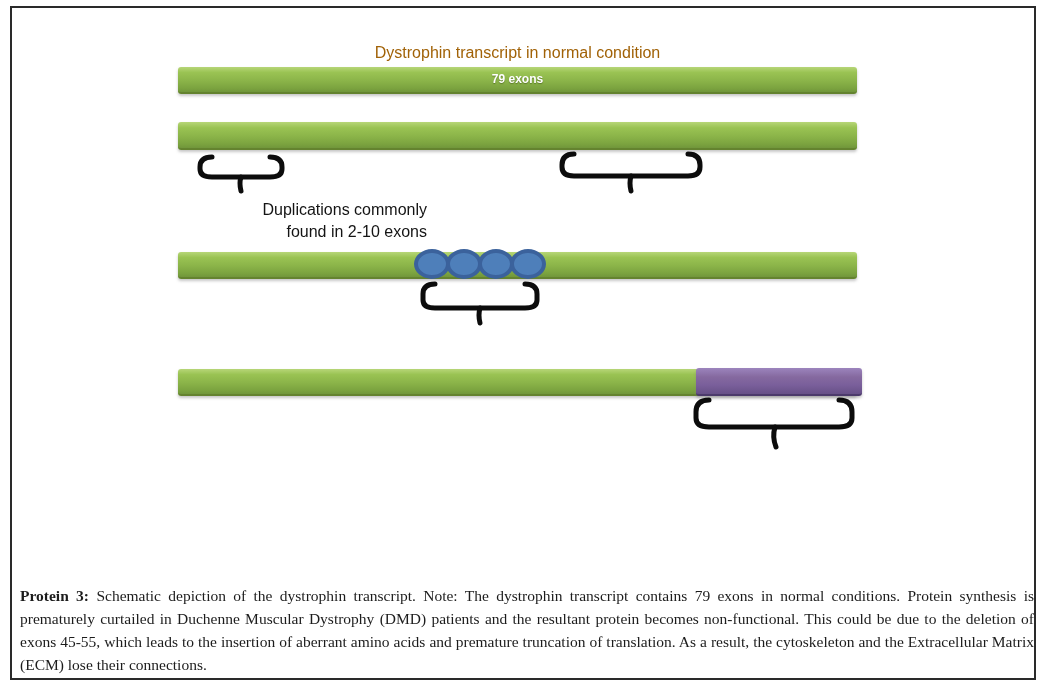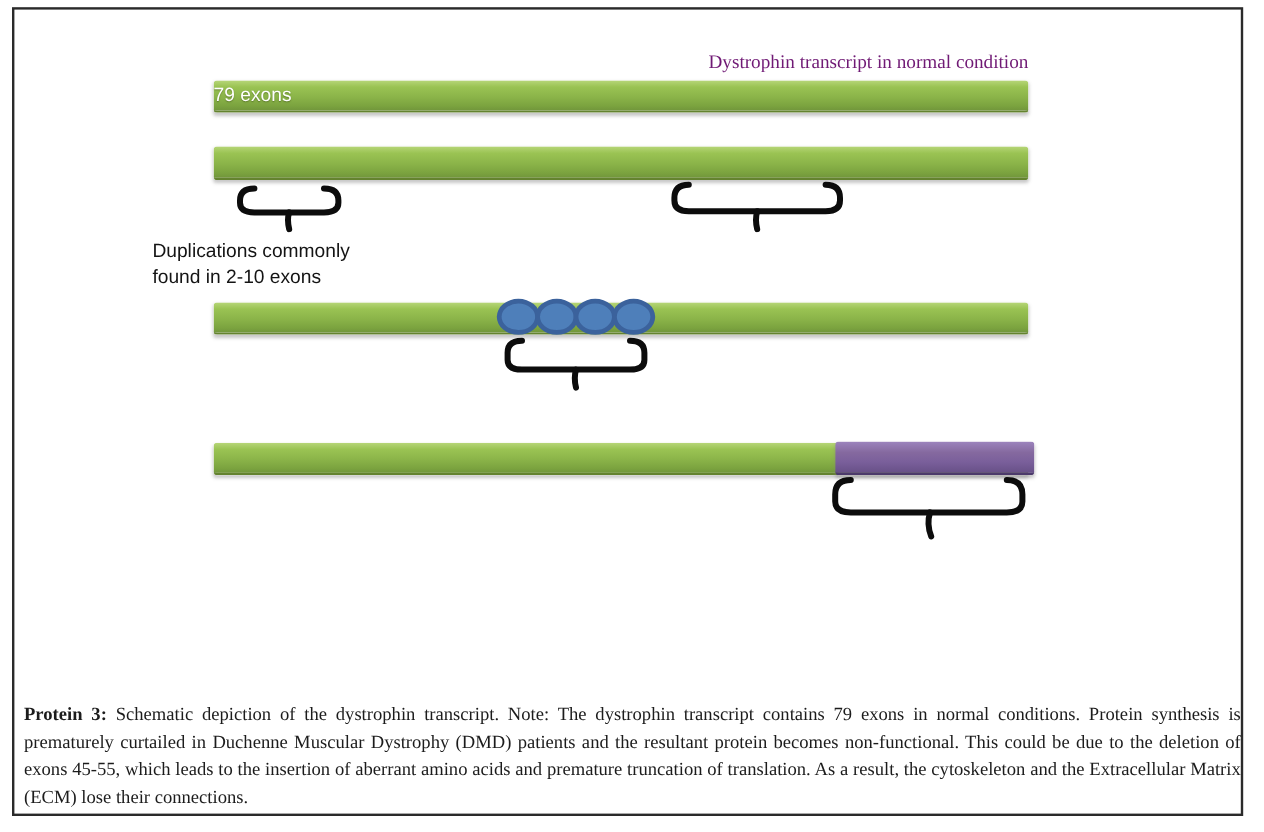--- a/index.html
+++ b/index.html
@@ -12,55 +12,55 @@
     overflow:hidden;
   }
   .frame{
     position:absolute;left:10px;top:6px;
     width:1022px;height:670px;
     border:2px solid #2a2a2a;
     background:#ffffff;
   }
   .title{
     position:absolute;left:178px;top:44px;width:679px;
-    text-align:right;font-size:16px;color:#701a75;font-family:Liberation Serif, serif;
+    text-align:center;font-size:16px;color:#a16207;
   }
   .exon-bar{
     position:absolute;left:178px;width:679px;height:25px;
     background:linear-gradient(180deg,#b7d678 0%,#9ac353 22%,#8bb449 55%,#7ba33f 85%,#71963b 100%);
     border-bottom:2px solid #64832f;
     border-radius:3px;
     box-shadow:0 2px 3px rgba(130,130,130,.45);
   }
   .bar1{top:67px;}
   .bar2{top:122px;height:26px;}
   .bar3{top:252px;}
   .bar4{top:369px;height:25px;}
   .bar-label{
-    display:block;width:100%;text-align:left;
-    font-weight:normal;font-size:16px;color:#ffffff;
+    display:block;width:100%;text-align:center;
+    font-weight:bold;font-size:12px;color:#ffffff;
     line-height:25px;text-shadow:0 1px 1px rgba(60,80,20,.55);
   }
   .truncated-segment{
     position:absolute;left:696px;top:368px;width:166px;height:26px;
     background:linear-gradient(180deg,#9c84bd 0%,#85699f 35%,#7a5f9b 65%,#675087 100%);
     border-bottom:2px solid #4c3a6b;
     border-radius:3px;
     box-shadow:0 2px 3px rgba(130,130,130,.45);
   }
   .oval-row{position:absolute;left:414px;top:249px;width:134px;height:30px;}
   .amino-oval{
     position:absolute;top:0;
     width:36px;height:30px;box-sizing:border-box;
     background:#4e7fba;border:4px solid #3b629c;border-radius:50%;
   }
   .brace{position:absolute;}
   .brace path{stroke:#0c0c0c;stroke-width:5;fill:none;stroke-linecap:round;stroke-linejoin:round;}
   .anno{
-    position:absolute;text-align:left;font-size:16px;color:#141414;
+    position:absolute;text-align:right;font-size:16px;color:#141414;
     line-height:22px;white-space:pre-line;
   }
   .anno-duplications{left:127px;top:199px;width:300px;}
   .anno-deletions{left:520px;top:199px;width:300px;}
   .anno-insertion{left:396px;top:322px;width:200px;}
   .anno-truncation{left:671px;top:455px;width:220px;line-height:23px;}
   .caption{
     position:absolute;left:20px;top:584px;width:1014px;
     font-family:"Liberation Serif",serif;font-size:15.5px;line-height:23px;
     text-align:justify;color:#1c1c1c;

